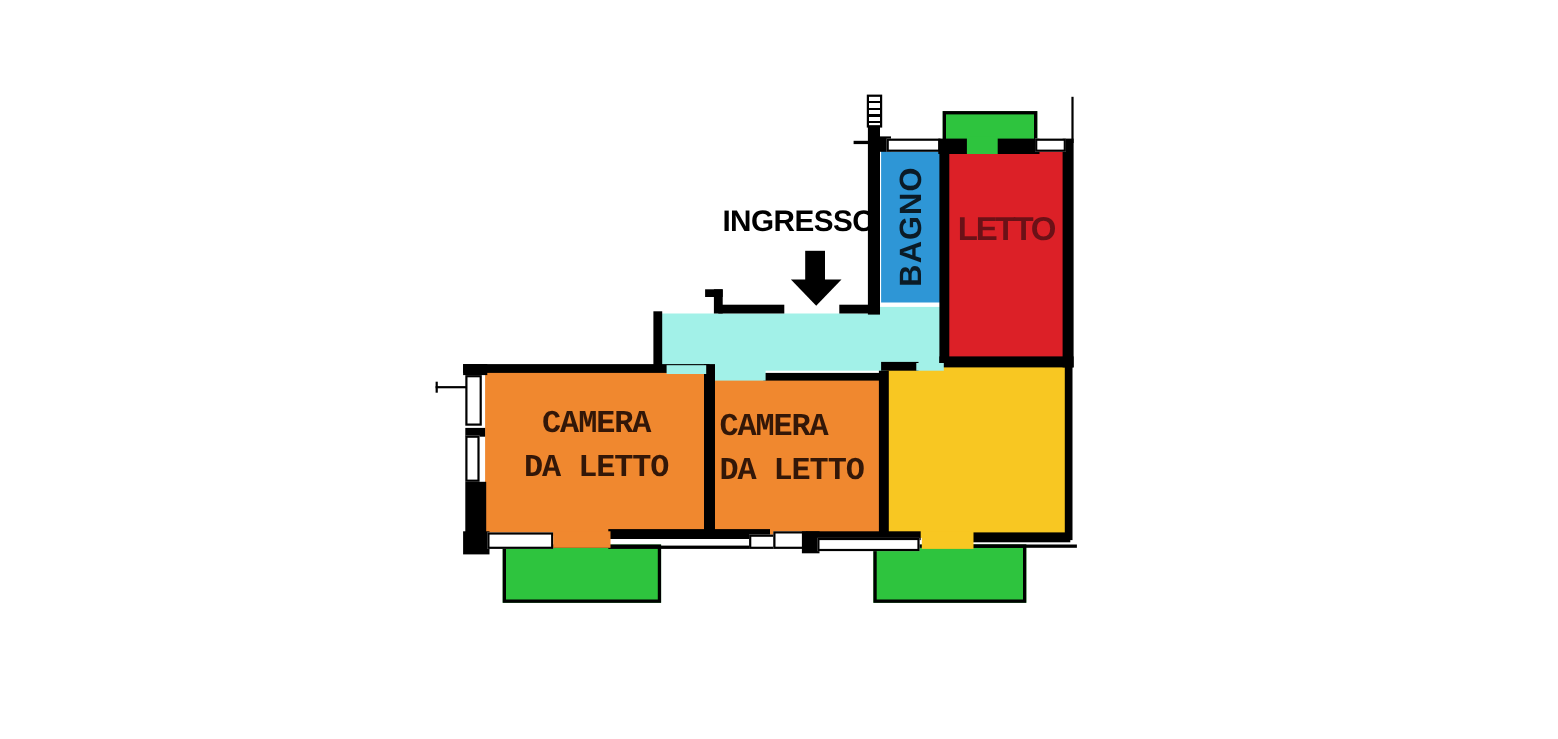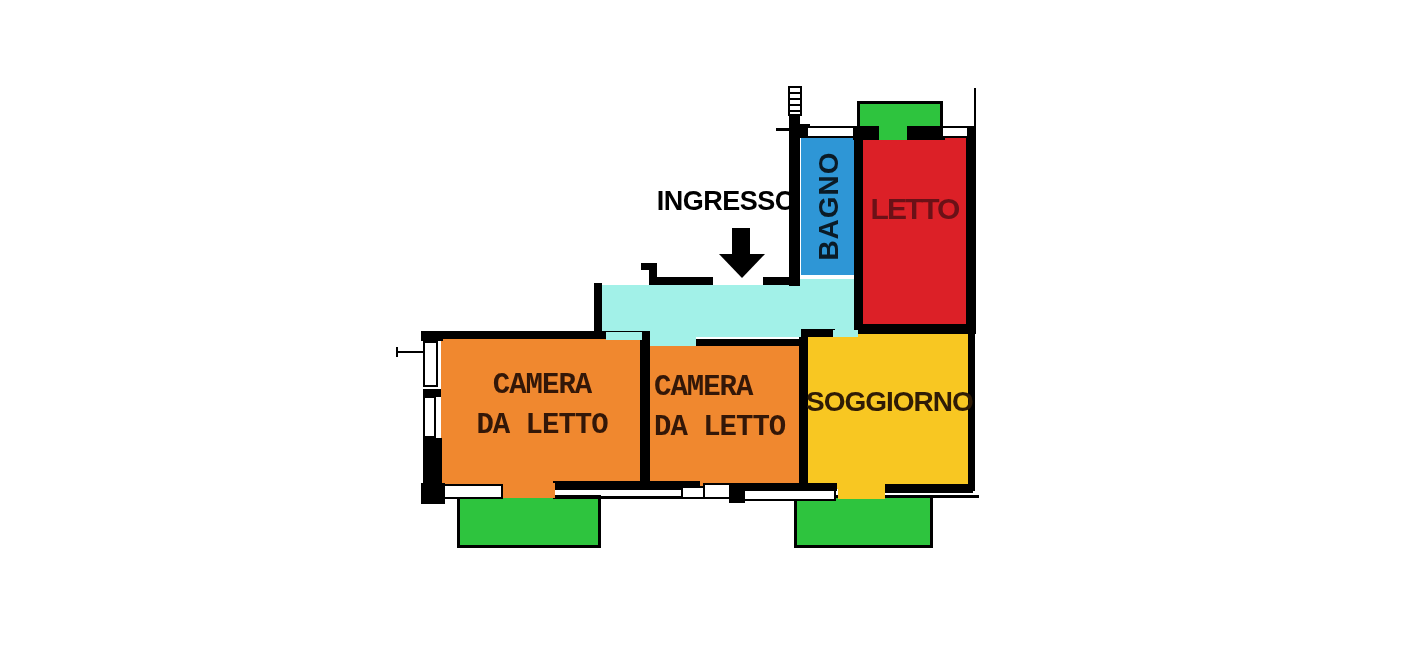--- a/index.html
+++ b/index.html
@@ -120,15 +120,14 @@
   <div class="label two-line lbl-center" style="left: 443px; top: 366px; width: 198px; color: rgb(51, 23, 8);">
     <div>CAMERA</div>
     <div>DA LETTO</div>
   </div>
 
   <div class="label two-line" style="left: 654px; top: 368px; width: 150px; text-align: left; color: rgb(51, 23, 8);">
     <div>CAMERA</div>
     <div>DA LETTO</div>
   </div>
 
-  <div class="label soggiorno-label lbl-center" style="left: 806px; top: 386px; width: 165px; color: rgb(47, 28, 6);">SOGGIORNO</div>
 
 </div>
 
 </body></html>

